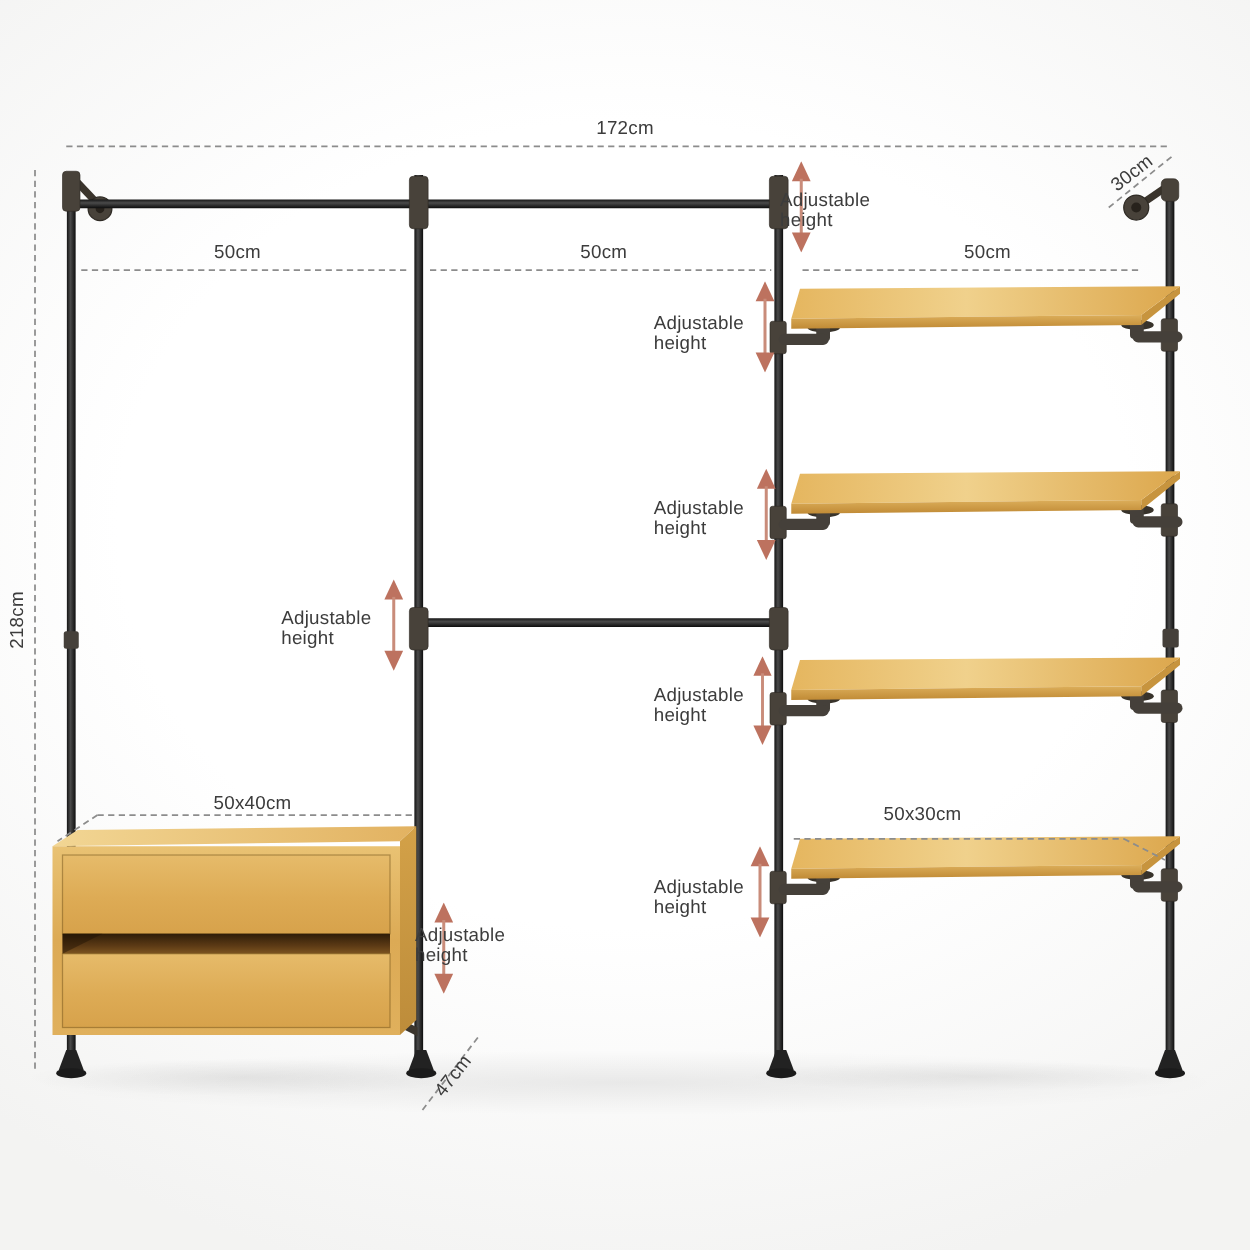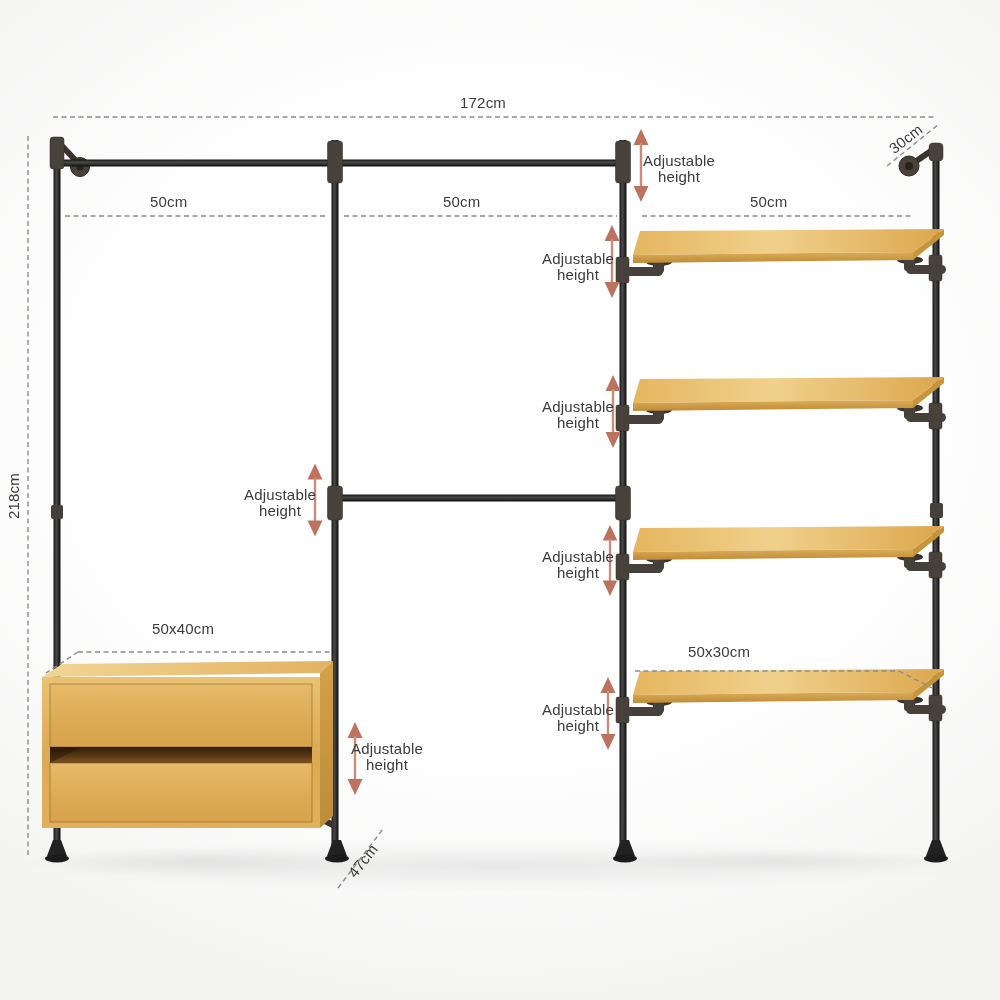--- a/index.html
+++ b/index.html
@@ -6,23 +6,23 @@
   .canvas{
     position:relative;width:1000px;height:1000px;overflow:hidden;
     background:radial-gradient(ellipse 78% 62% at 50% 42%, #ffffff 52%, #f3f3f2 100%);
     font-family:"Liberation Sans", sans-serif;
   }
   .scene{position:absolute;left:0;top:0;}
   .lbl{
     position:absolute;font-size:15px;color:#3c3c3c;letter-spacing:.2px;
     line-height:16px;
   }
-  .dim{}
+  .dim{text-align:center;}
   .rot{white-space:nowrap;transform-origin:center;}
-  .adj{width:110px;text-align:center;white-space:pre-line;}
+  .adj{width:110px;text-align:left;white-space:pre-line;}
 </style>
 </head>
 <body>
 
 <div class="canvas">
 
 <svg class="scene" width="1000" height="1000" viewBox="0 0 1000 1000">
   <defs>
     <linearGradient id="pipeV" x1="0" y1="0" x2="1" y2="0">
       <stop offset="0" stop-color="#141414"></stop>
@@ -190,21 +190,21 @@
 <div class="lbl rot" style="left:14px;top:496px;transform:translate(-50%,-50%) rotate(-90deg)">218cm</div>
 
 <div class="lbl rot" style="left:906px;top:139px;transform:translate(-50%,-50%) rotate(-38deg)">30cm</div>
 
 <div class="lbl rot" style="left:363px;top:861px;transform:translate(-50%,-50%) rotate(-52deg)">47cm</div>
 
 <div class="lbl dim" style="left:150px;top:194px;width:80px">50cm</div>
 <div class="lbl dim" style="left:443px;top:194px;width:80px">50cm</div>
 <div class="lbl dim" style="left:750px;top:194px;width:80px">50cm</div>
 
-<div class="lbl dim" style="left:152px;top:621px;width:100px">50x40cm</div>
+<div class="lbl dim" style="left:152px;top:635px;width:100px">50x40cm</div>
 
 <div class="lbl dim" style="left:688px;top:644px;width:100px">50x30cm</div>
 
 <div class="lbl adj" style="left:624px;top:153px">Adjustable
 height</div>
 <div class="lbl adj" style="left:523px;top:251px">Adjustable
 height</div>
 <div class="lbl adj" style="left:523px;top:399px">Adjustable
 height</div>
 <div class="lbl adj" style="left:225px;top:487px">Adjustable

